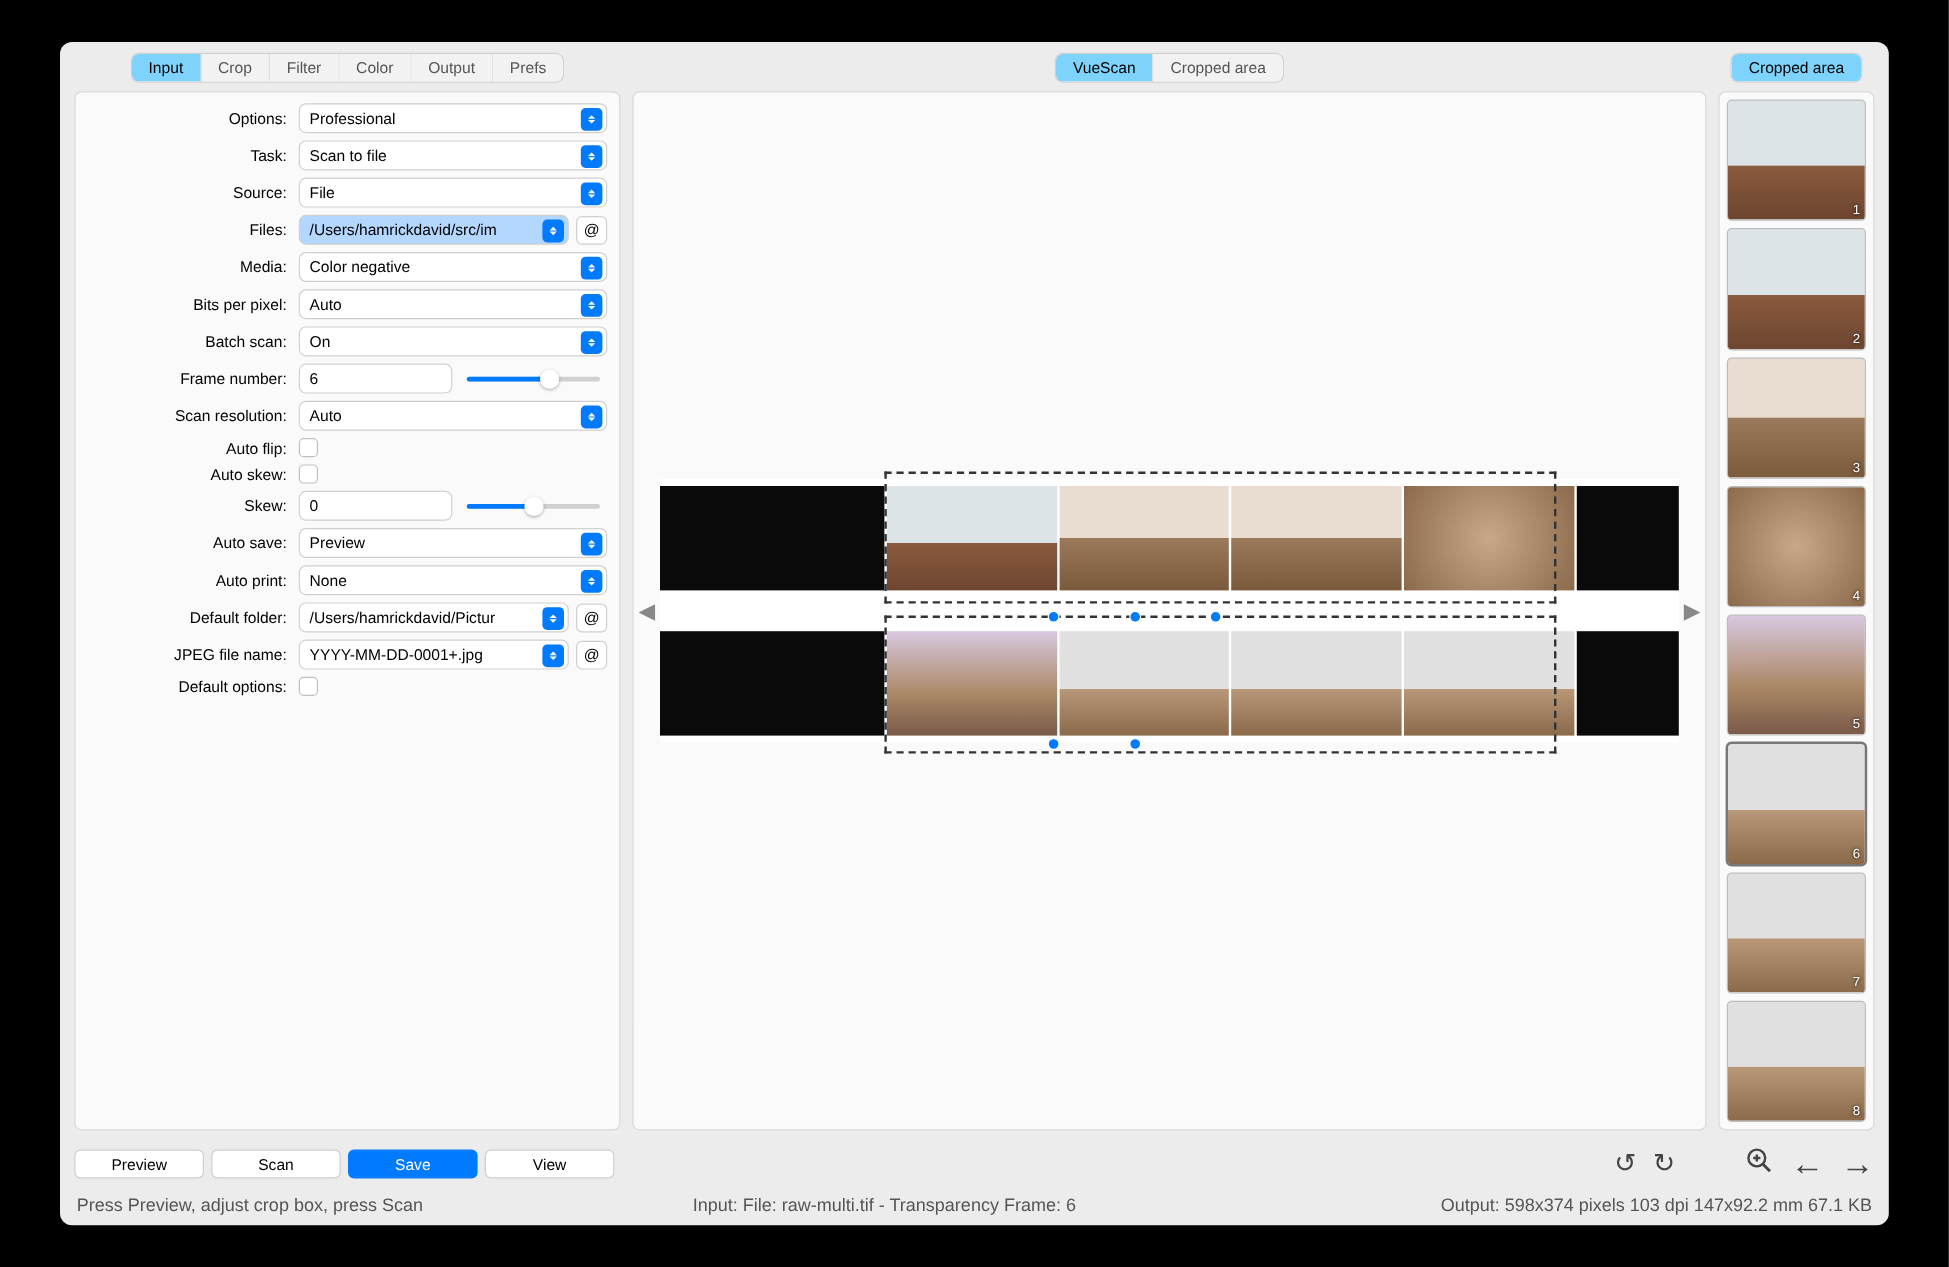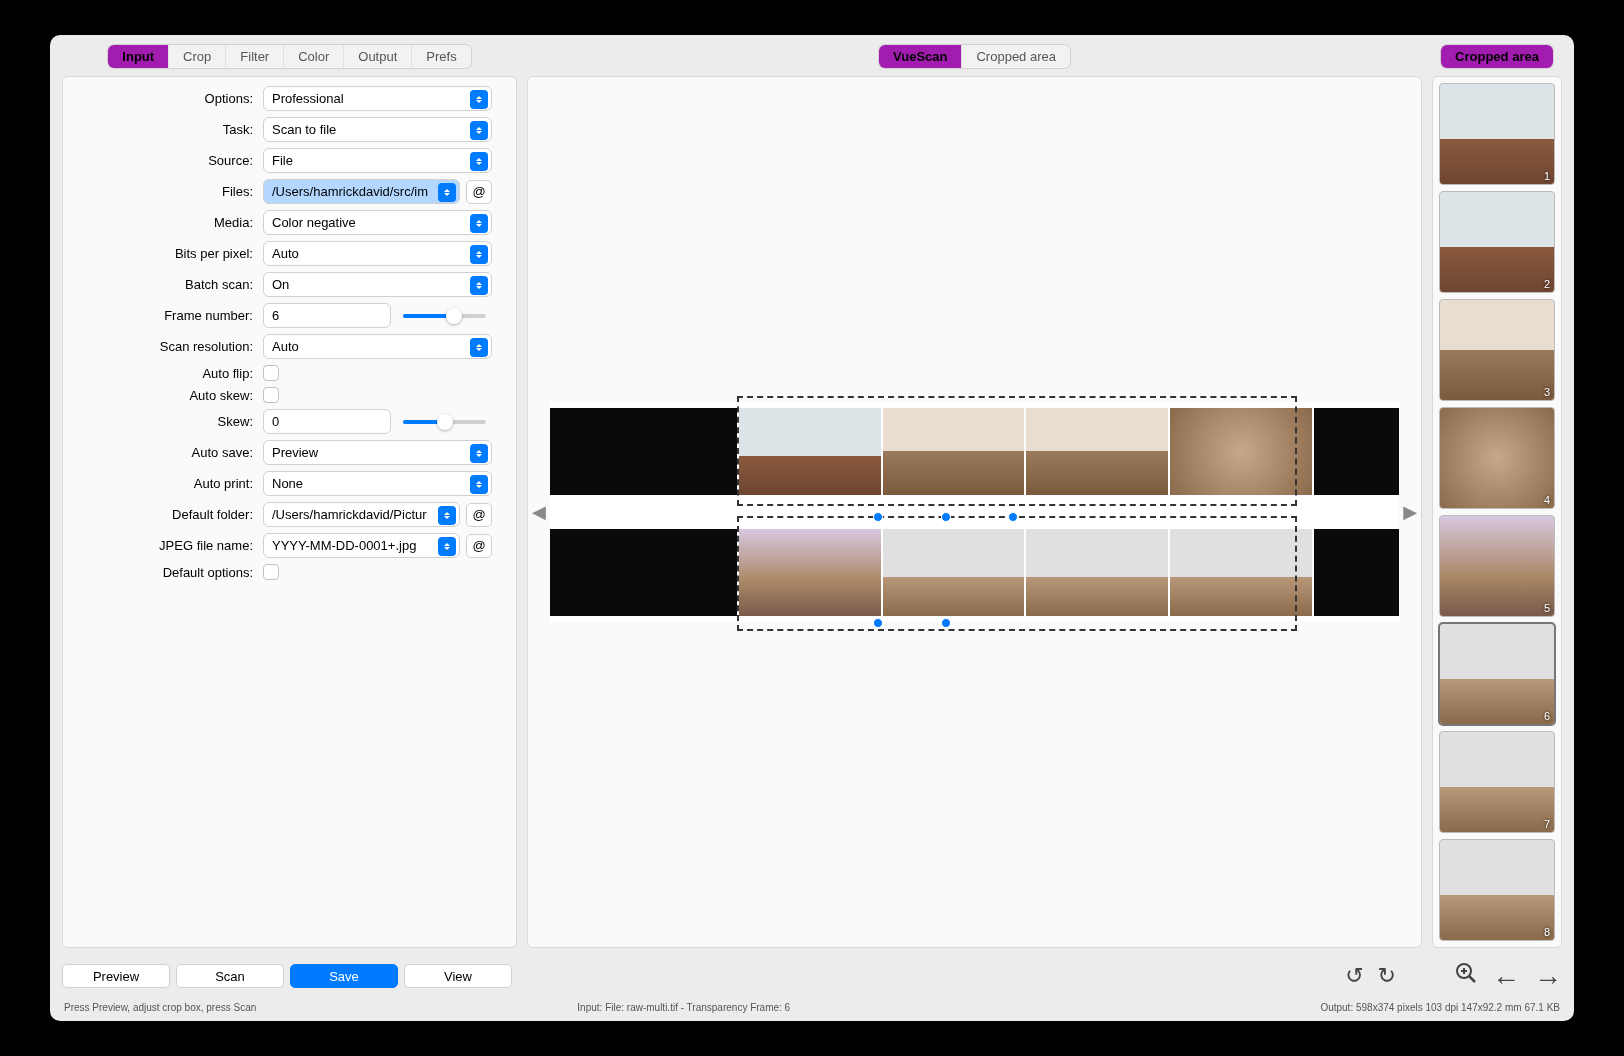--- a/index.html
+++ b/index.html
@@ -61,33 +61,33 @@
   overflow: hidden;
 }
 .seg-item {
   padding: 4px 14px;
   font-size: 13px;
   border-right: 1px solid #e0e0e0;
   background: #fff;
   cursor: pointer;
 }
 .seg-item:last-child { border-right: none; }
-.seg-item.active { background: #a21caf; font-weight: 700; }
+.seg-item.active { background: #7dd3fc; font-weight: 400; }
 .seg-item.inactive { background: #f2f2f2; color: #555; }
 .panel-body {
   flex: 1;
   background: #fafafa;
   border: 1px solid #d9d9d9;
   border-radius: 6px;
   overflow: hidden;
 }
 .formrow {
   display: flex;
   align-items: center;
-  padding: 3px 24px;
+  padding: 3px 10px;
   gap: 6px;
 }
 .formlabel {
   width: 170px;
   text-align: right;
   font-size: 13px;
   padding-right: 4px;
 }
 .dropdown {
   flex: 1;
@@ -286,21 +286,21 @@
   justify-content: center;
   font-size: 13px;
   cursor: pointer;
 }
 .btn.primary { background: #007aff; color: #fff; border-color: #007aff; }
 .toolbar-icons { margin-left: auto; display: flex; gap: 14px; align-items: center; }
 .ticon { font-size: 22px; color: #444; cursor: pointer; }
 .statusbar {
   display: flex;
   padding: 4px 14px 8px;
-  font-size: 10px;
+  font-size: 15px;
   color: #555;
   gap: 44px;
 }
 .status-left { flex: 1; }
 .status-center { flex: 1; text-align: left; }
 .status-right { flex: 1; text-align: right; }
 .selected-input {
   background: #b3d7ff !important;
 }
 </style>

